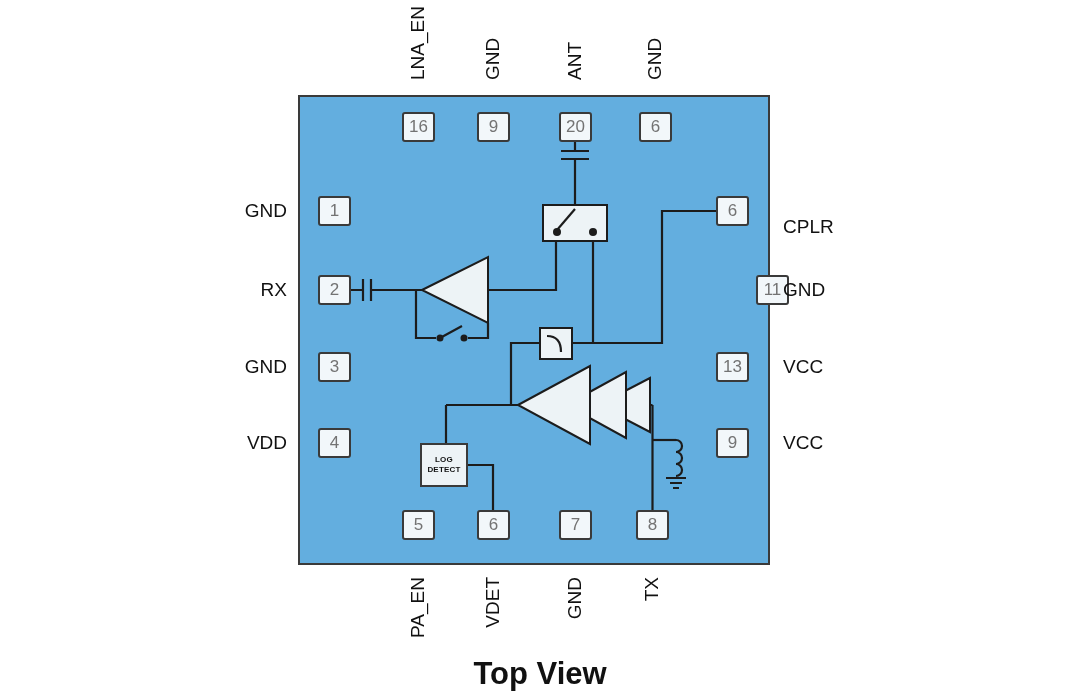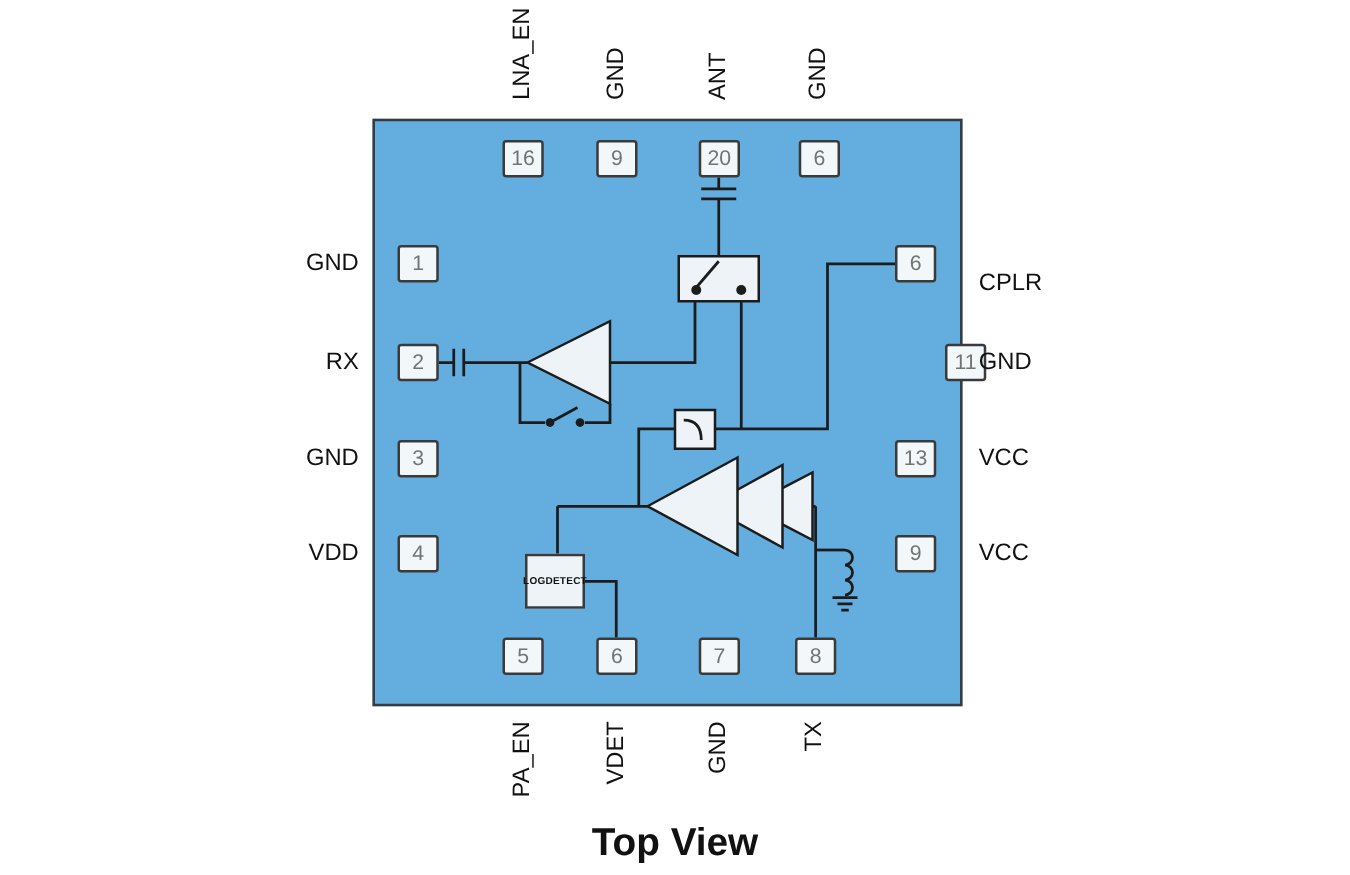--- a/index.html
+++ b/index.html
@@ -21,21 +21,21 @@
   .left-label  { left:185px; width:102px; text-align:right; }
   .right-label { left:783px; width:110px; text-align:left; }
 
   .vlabel { position:absolute; font-size:19px; color:#111; line-height:22px;
             white-space:nowrap; transform-origin:0 0; }
   .top-label    { transform:rotate(-90deg); }
   .bottom-label { transform:rotate(-90deg) translateX(-100%); }
 
   .logdet { position:absolute; left:420px; top:443px; width:48px; height:44px;
             background:var(--block-fill); border:2px solid var(--chip-border);
-            display:flex; flex-direction:row; align-items:center; justify-content:center;
+            display:flex; flex-direction:column; align-items:center; justify-content:center;
             font-size:8px; font-weight:bold; color:#111; line-height:1.25; letter-spacing:.2px; }
 
   .caption { position:absolute; left:0; top:656px; width:1080px; text-align:center;
              font-weight:bold; font-size:31px; color:#111; }
 
   .wire   { stroke:var(--line); stroke-width:2.2; fill:none; }
   .device { fill:var(--block-fill); stroke:var(--line); stroke-width:2; }
   .dot    { fill:var(--line); }
 </style>
 </head>

